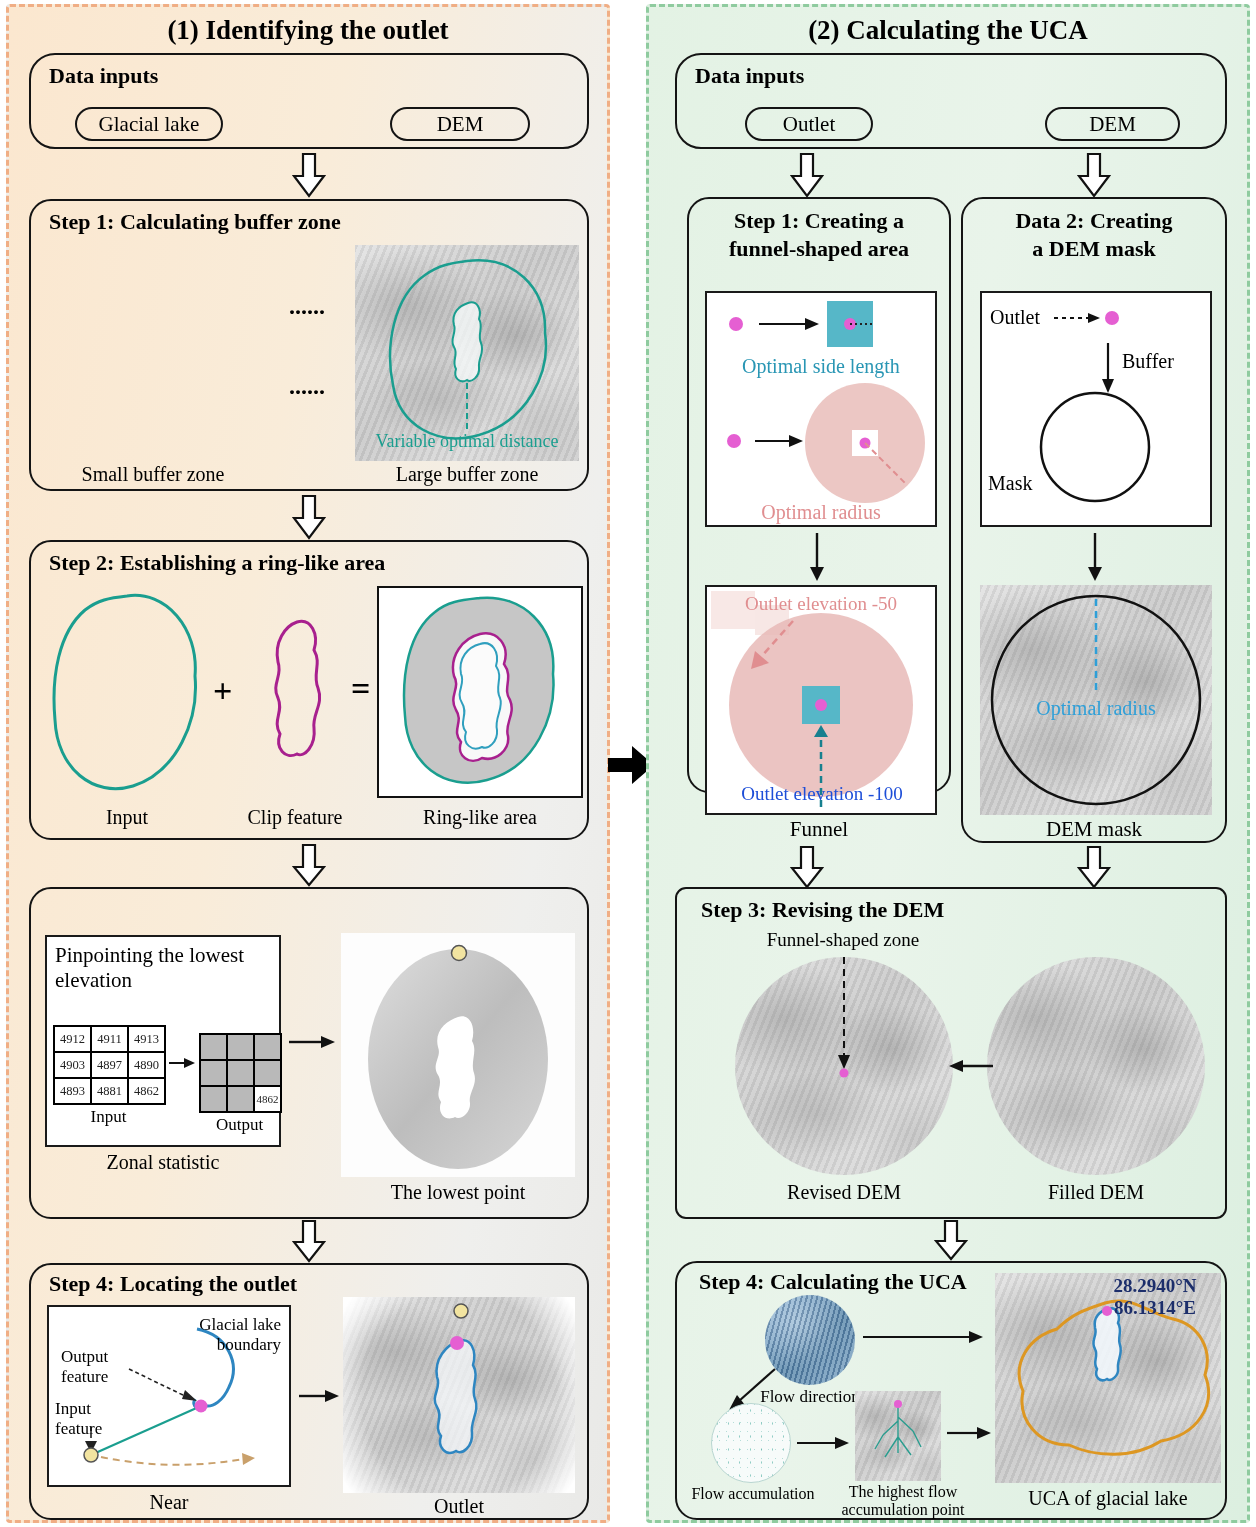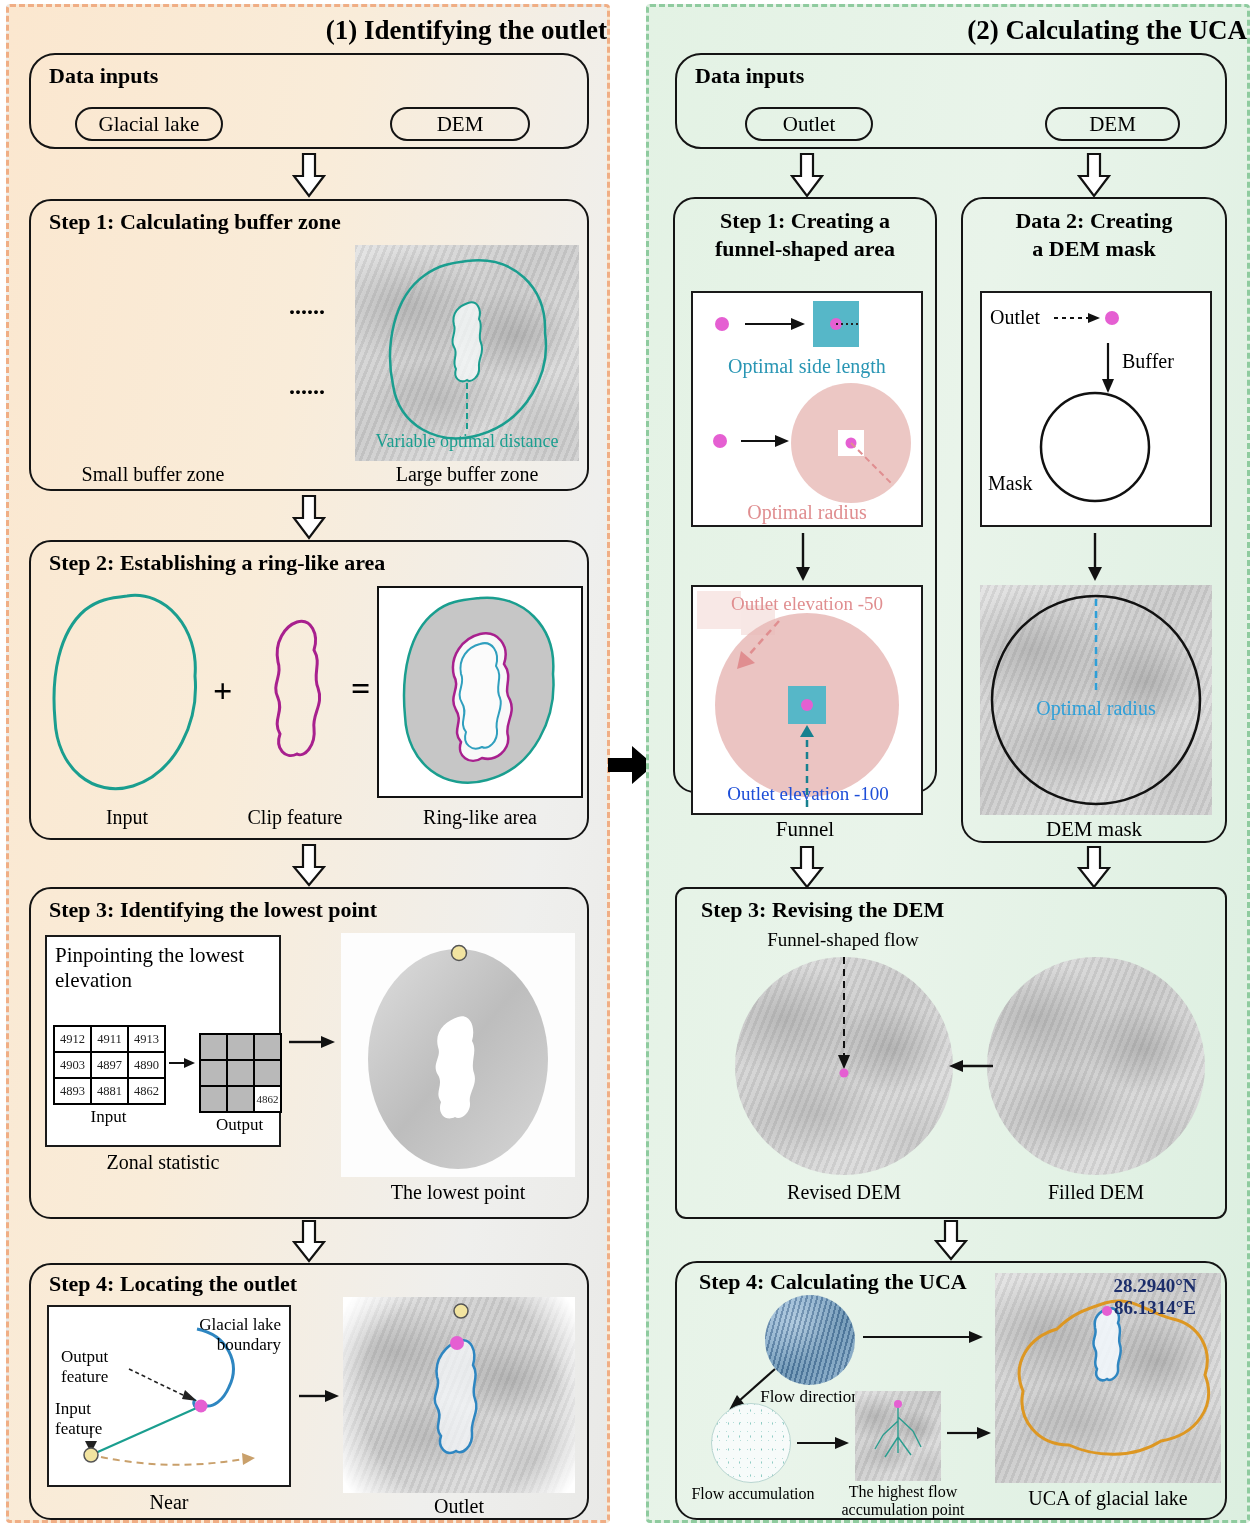--- a/index.html
+++ b/index.html
@@ -1,20 +1,20 @@
 <!DOCTYPE html>
 <html><head>
 <meta charset="utf-8">
 <style>
   * { margin:0; padding:0; box-sizing:border-box; }
   body { font-family:"Liberation Serif","DejaVu Serif",serif; background:#fff; }
   .canvas { position:relative; width:1256px; height:1527px; background:#fff; overflow:hidden; }
   .abs { position:absolute; }
   .panel { position:absolute; border:3px dashed; border-radius:4px; }
-  .panel-title { position:absolute; top:8px; left:0; width:100%; text-align:right; font-weight:bold; font-size:27px; color:#000; }
+  .panel-title { position:absolute; top:8px; left:0; width:100%; text-align:center; font-weight:bold; font-size:27px; color:#000; }
   .box { position:absolute; border:2.5px solid #141414; border-radius:22px; }
   .box-title { position:absolute; font-weight:bold; font-size:22px; color:#000; }
   .box-title-c { position:absolute; top:8px; left:0; width:100%; text-align:center; font-weight:bold; font-size:22px; line-height:1.25; }
   .pill { position:absolute; border:2px solid #141414; border-radius:18px; background:transparent; display:flex; align-items:center; justify-content:center; font-size:21px; }
   .cap { position:absolute; text-align:center; font-size:20px; color:#000; }
   .lbl { position:absolute; font-size:18px; color:#000; line-height:1.2; }
   .subbox { position:absolute; background:#fff; border:2px solid #1a1a1a; }
   .hillshade {
     background:
       radial-gradient(ellipse 55% 40% at 22% 28%, rgba(110,110,110,.30), transparent 65%),
@@ -120,21 +120,20 @@
       <div class="cap" style="left:12px;top:264px;width:168px;">Input</div>
       <div class="cap" style="left:196px;top:264px;width:136px;">Clip feature</div>
       <div class="cap" style="left:346px;top:264px;width:206px;">Ring-like area</div>
     </div>
 
     <svg class="abs" style="left:283px;top:836px;" width="34" height="46" viewBox="0 0 34 46">
       <path d="M11 2 H23 V24 H32 L17 42 L2 24 H11 Z" fill="#fff" stroke="#111" stroke-width="2.2"></path>
     </svg>
 
     <div class="box" style="left:20px;top:880px;width:560px;height:332px;">
-      <div class="box-title" style="left:18px;top:8px;">Step 3: Identifying the lowest point</div>
 
       <div class="subbox" style="left:14px;top:46px;width:236px;height:212px;">
         <div class="lbl" style="left:8px;top:6px;width:224px;font-size:21px;">Pinpointing the lowest elevation</div>
         <div class="gridbox" style="left:6px;top:88px;grid-template-columns:repeat(3,37px);grid-auto-rows:26px;">
           <span>4912</span>
           <span>4911</span>
           <span>4913</span>
           <span>4903</span>
           <span>4897</span>
           <span>4890</span>
@@ -241,21 +240,21 @@
       <div class="pill" style="left:368px;top:52px;width:135px;height:34px;">DEM</div>
     </div>
 
     <svg class="abs" style="left:141px;top:145px;" width="34" height="46" viewBox="0 0 34 46">
       <path d="M11 2 H23 V24 H32 L17 44 L2 24 H11 Z" fill="#fff" stroke="#111" stroke-width="2.2"></path>
     </svg>
     <svg class="abs" style="left:428px;top:145px;" width="34" height="46" viewBox="0 0 34 46">
       <path d="M11 2 H23 V24 H32 L17 44 L2 24 H11 Z" fill="#fff" stroke="#111" stroke-width="2.2"></path>
     </svg>
 
-    <div class="box" style="left:24px;top:190px;width:264px;height:596px;">
+    <div class="box" style="left:38px;top:190px;width:264px;height:596px;">
       <div class="box-title-c" style="padding:0 26px;">Step 1: Creating a funnel-shaped area</div>
 
       <div class="subbox" style="left:16px;top:92px;width:232px;height:236px;">
         <svg class="abs" style="left:0;top:0;" width="228" height="232" viewBox="0 0 228 232">
           <circle cx="29" cy="31" r="7" fill="#e55fd2"></circle>
           <line x1="52" y1="31" x2="98" y2="31" stroke="#111" stroke-width="2.2"></line>
           <polygon points="98,25 112,31 98,37" fill="#111"></polygon>
           <rect x="120" y="8" width="46" height="46" fill="#56b7c8"></rect>
           <circle cx="143" cy="31" r="6" fill="#e55fd2"></circle>
           <line x1="143" y1="31" x2="165" y2="31" stroke="#222" stroke-width="2.2" stroke-dasharray="2 3"></line>
@@ -330,21 +329,21 @@
     <svg class="abs" style="left:141px;top:838px;" width="34" height="44" viewBox="0 0 34 44">
       <path d="M11 2 H23 V23 H32 L17 42 L2 23 H11 Z" fill="#fff" stroke="#111" stroke-width="2.2"></path>
     </svg>
     <svg class="abs" style="left:428px;top:838px;" width="34" height="44" viewBox="0 0 34 44">
       <path d="M11 2 H23 V23 H32 L17 42 L2 23 H11 Z" fill="#fff" stroke="#111" stroke-width="2.2"></path>
     </svg>
 
     <div class="box" style="left:26px;top:880px;width:552px;height:332px;border-radius:11px;">
       <div class="box-title" style="left:24px;top:8px;">Step 3: Revising the DEM</div>
 
-      <div class="cap" style="left:56px;top:40px;width:220px;font-size:19px;">Funnel-shaped flow</div>
+      <div class="cap" style="left:56px;top:40px;width:220px;font-size:19px;">Funnel-shaped zone</div>
 
       <div class="abs hillshade circle" style="left:58px;top:68px;width:218px;height:218px;"></div>
       <svg class="abs" style="left:58px;top:62px;" width="218" height="226" viewBox="0 0 218 226">
         <line x1="109" y1="6" x2="109" y2="104" stroke="#111" stroke-width="2" stroke-dasharray="7 5"></line>
         <polygon points="103,104 109,118 115,104" fill="#111"></polygon>
         <circle cx="109" cy="122" r="4.5" fill="#e55fd2"></circle>
       </svg>
       <div class="cap" style="left:58px;top:292px;width:218px;">Revised DEM</div>
 
       <div class="abs hillshade circle" style="left:310px;top:68px;width:218px;height:218px;"></div>

